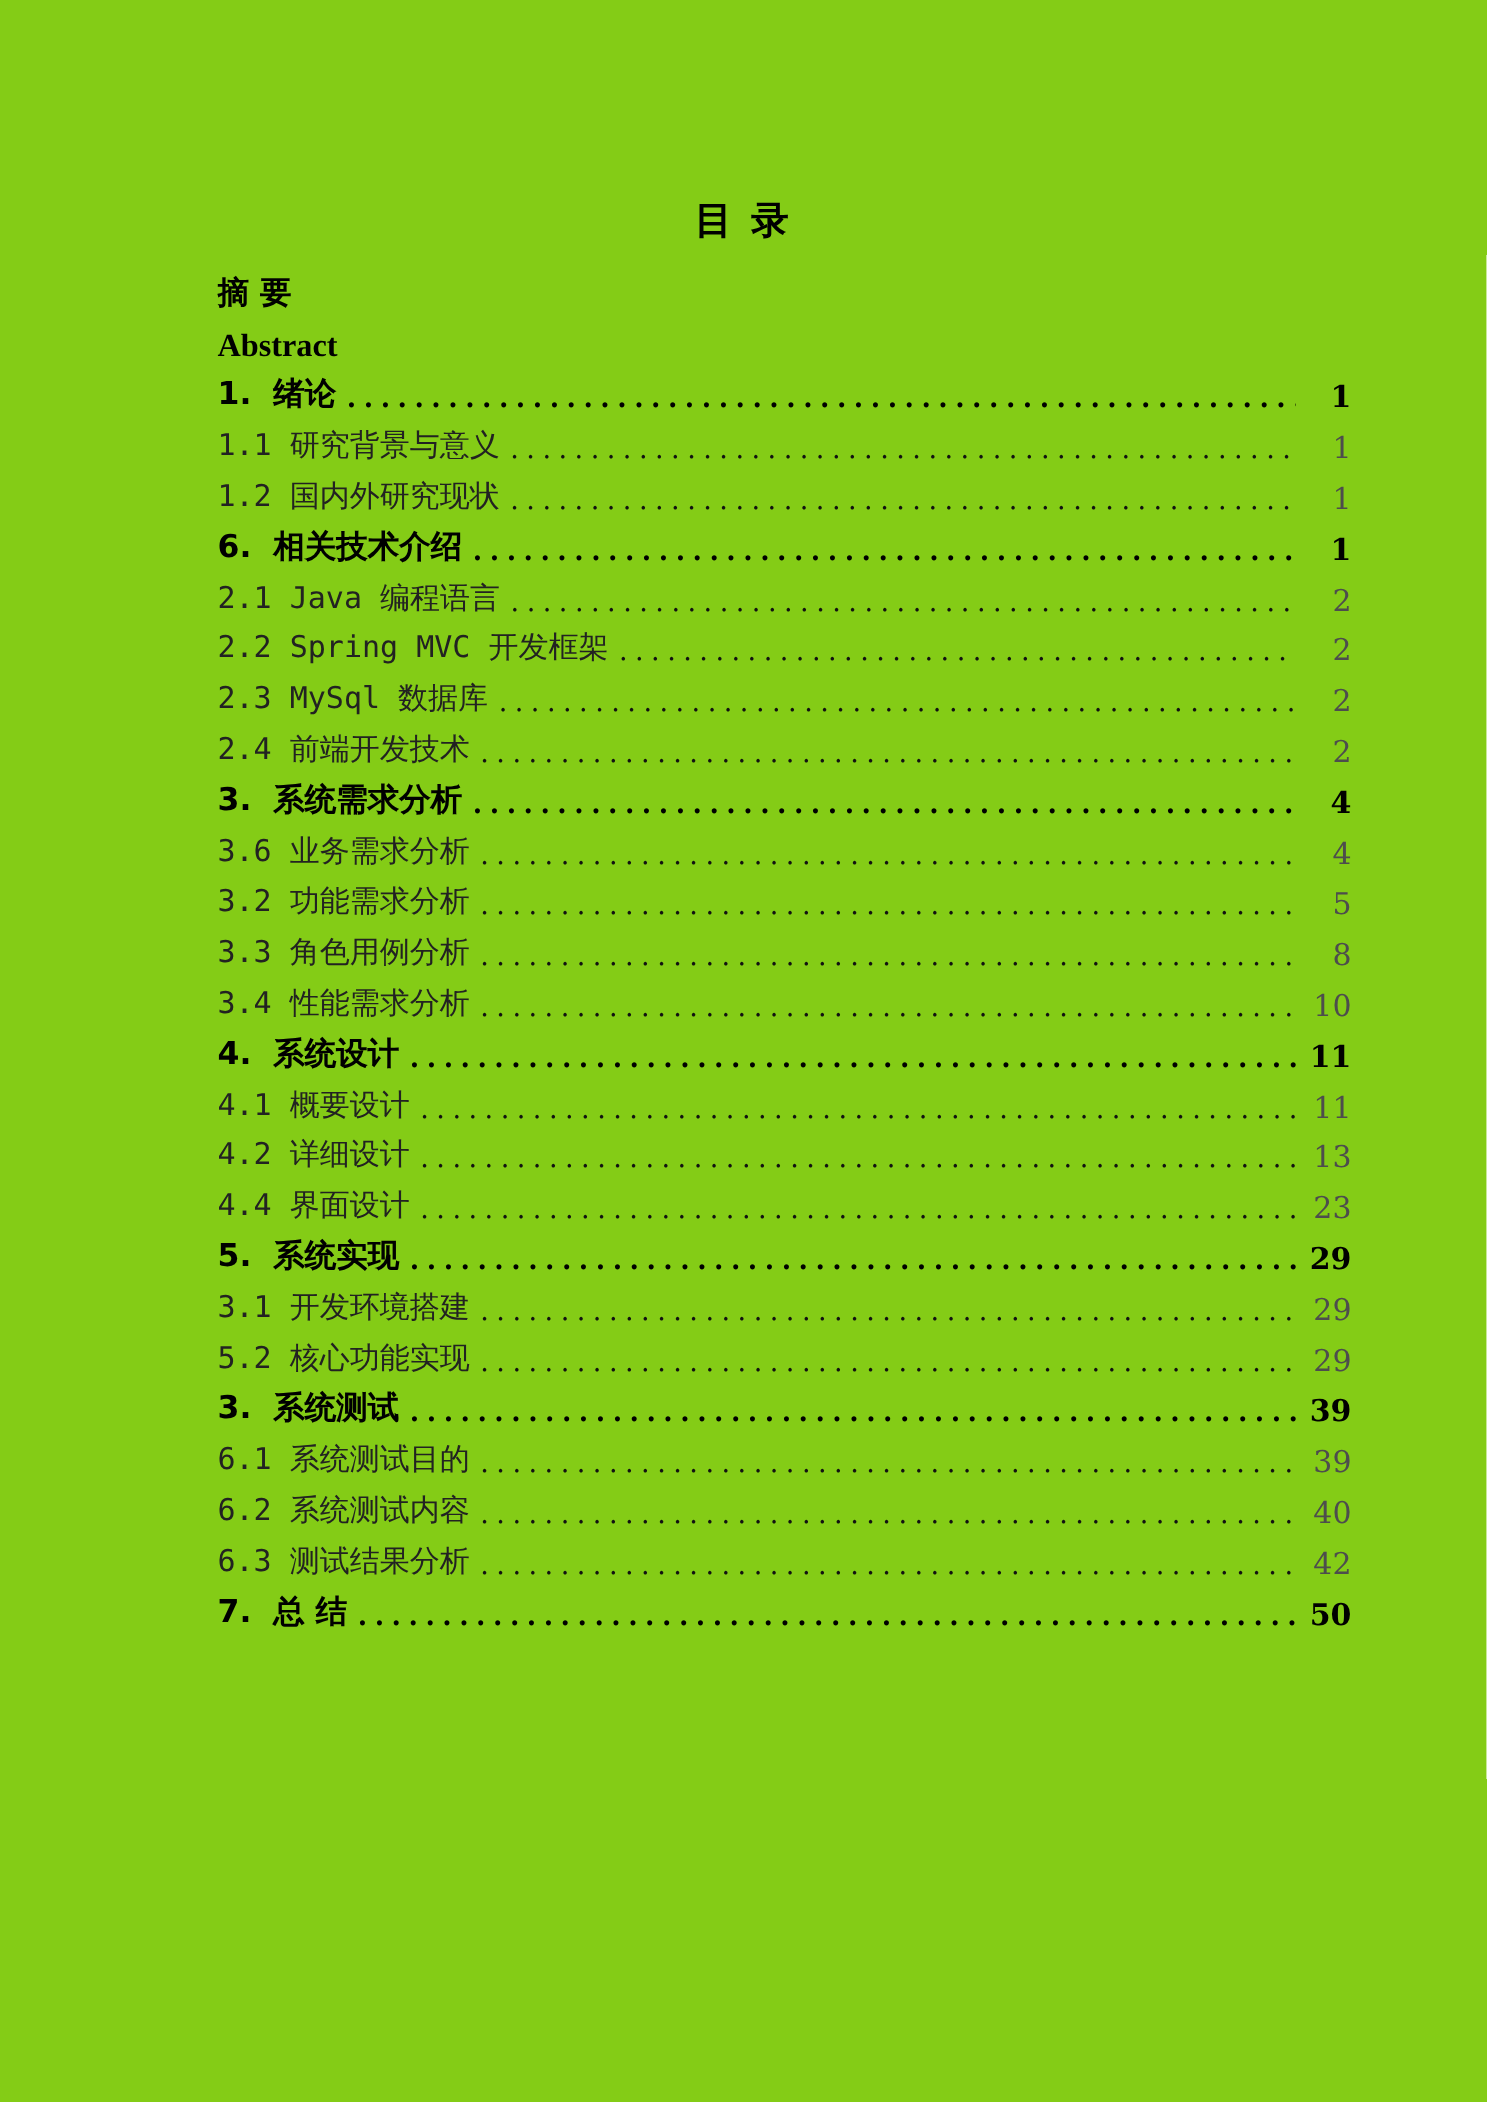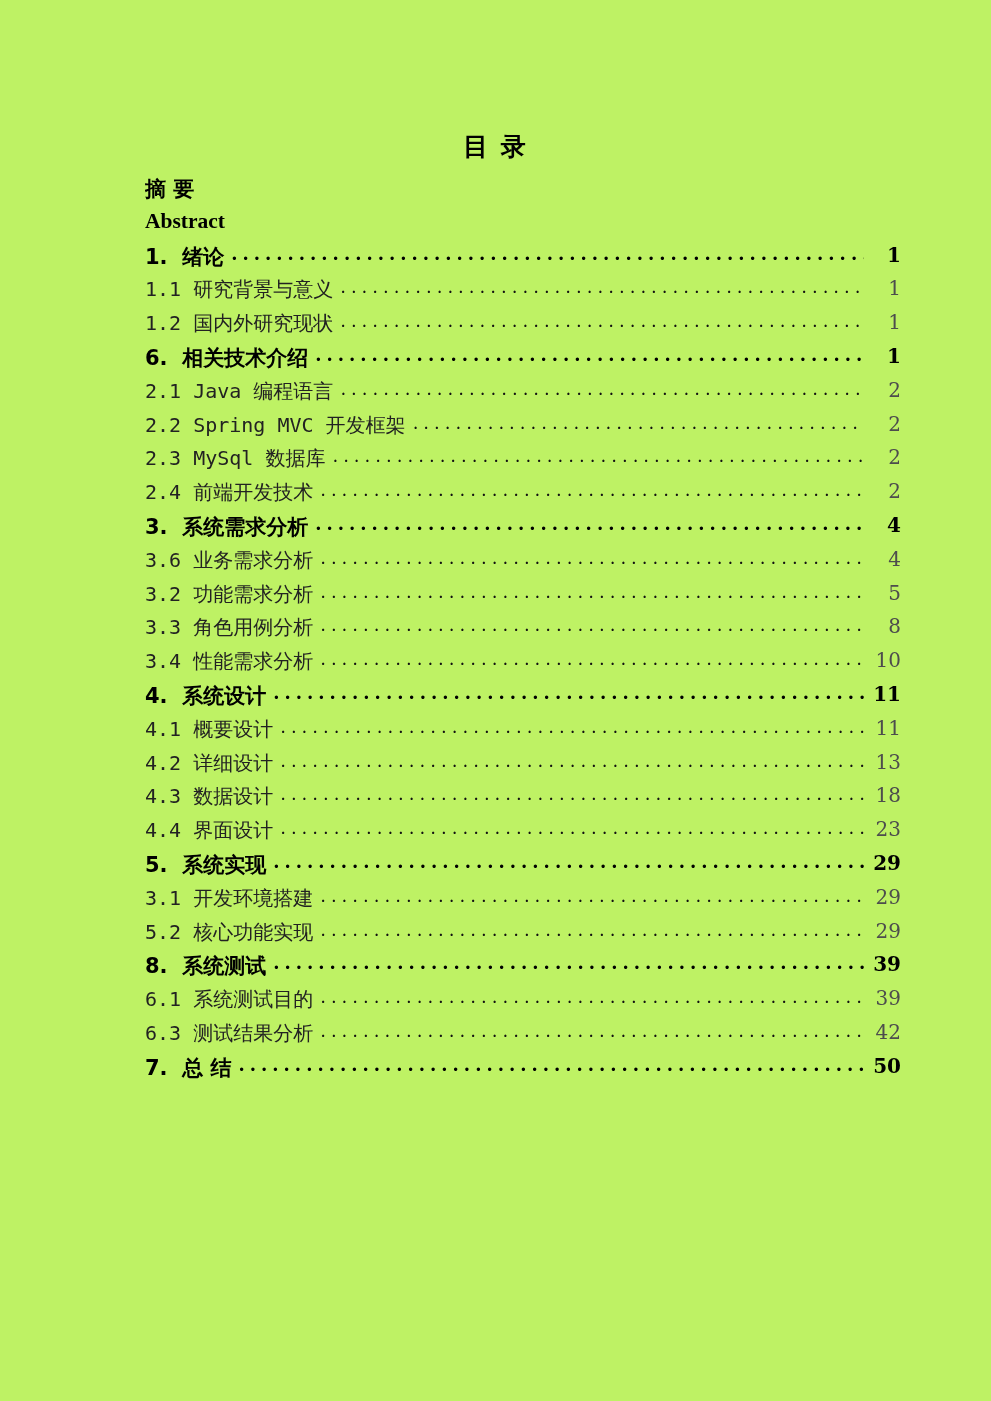--- a/index.html
+++ b/index.html
@@ -4,21 +4,21 @@
 <style>
   html, body {
     margin: 0;
     padding: 0;
     background: #ffffff;
   }
   .page {
     position: relative;
     width: 991px;
     height: 1401px;
-    background: #bef264;
+    background: #84cc16;
     overflow: hidden;
     font-family: "DejaVu Sans", sans-serif;
     color: #000000;
   }
   .doc-title {
     margin-top: 131px;
     text-align: center;
     font-size: 25px;
     line-height: 32px;
     font-weight: bold;
@@ -26,21 +26,21 @@
     letter-spacing: 2px;
     font-family: "DejaVu Sans", sans-serif;
   }
   .toc-list {
     margin-top: 12px;
     padding-left: 145px;
     padding-right: 90px;
   }
   .toc-row {
     display: flex;
-    align-items: flex-start;
+    align-items: flex-end;
     height: 33.8px;
     overflow: hidden;
   }
   .toc-row .label {
     white-space: pre;
     flex: 0 0 auto;
   }
   
   .toc-row.kind-front .label,
   .toc-row.kind-chapter .label {
@@ -181,53 +181,53 @@
     <span class="label">4.1 概要设计</span>
     <span class="dots"></span>
     <span class="pagenum">11</span>
   </div>
       <div class="toc-row kind-section">
     <span class="label">4.2 详细设计</span>
     <span class="dots"></span>
     <span class="pagenum">13</span>
   </div>
       <div class="toc-row kind-section">
-    <span class="label">4.3 数据设计</span>
-    <span class="dots"></span>
-    <span class="pagenum">18</span>
-  </div>
-      <div class="toc-row kind-section">
     <span class="label">4.4 界面设计</span>
     <span class="dots"></span>
     <span class="pagenum">23</span>
   </div>
       <div class="toc-row kind-chapter">
     <span class="label">5.  系统实现</span>
     <span class="dots"></span>
     <span class="pagenum">29</span>
   </div>
       <div class="toc-row kind-section">
     <span class="label">3.1 开发环境搭建</span>
     <span class="dots"></span>
     <span class="pagenum">29</span>
   </div>
       <div class="toc-row kind-section">
     <span class="label">5.2 核心功能实现</span>
     <span class="dots"></span>
     <span class="pagenum">29</span>
   </div>
       <div class="toc-row kind-chapter">
-    <span class="label">8.  系统测试</span>
+    <span class="label">3.  系统测试</span>
     <span class="dots"></span>
     <span class="pagenum">39</span>
   </div>
       <div class="toc-row kind-section">
     <span class="label">6.1 系统测试目的</span>
     <span class="dots"></span>
     <span class="pagenum">39</span>
+  </div>
+      <div class="toc-row kind-section">
+    <span class="label">6.2 系统测试内容</span>
+    <span class="dots"></span>
+    <span class="pagenum">40</span>
   </div>
       <div class="toc-row kind-section">
     <span class="label">6.3 测试结果分析</span>
     <span class="dots"></span>
     <span class="pagenum">42</span>
   </div>
       <div class="toc-row kind-chapter">
     <span class="label">7.  总 结</span>
     <span class="dots"></span>
     <span class="pagenum">50</span>

